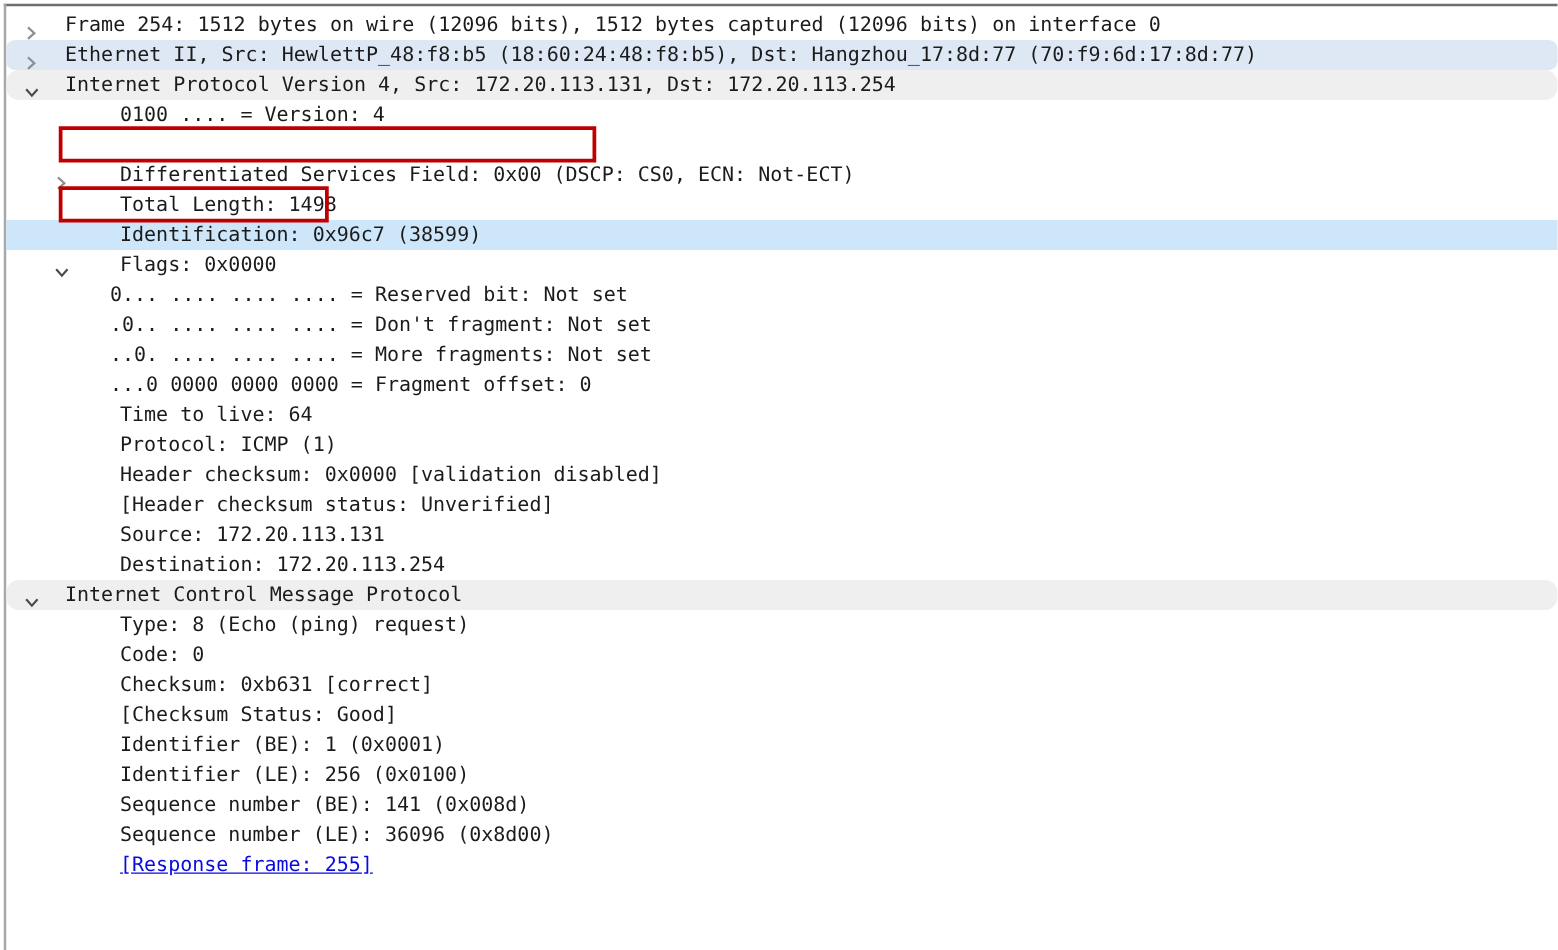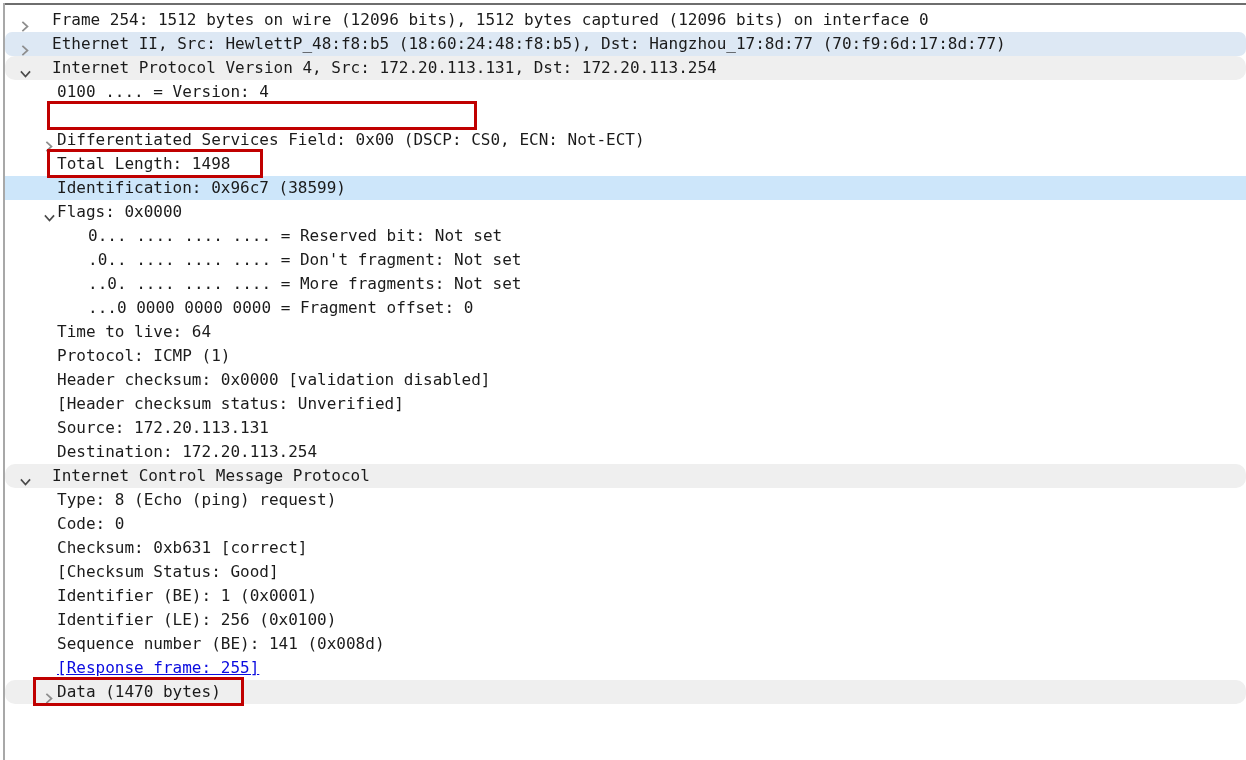--- a/index.html
+++ b/index.html
@@ -11,21 +11,21 @@
   .pane{position:absolute;inset:0;background:#ffffff;}
   .top-border{position:absolute;left:3px;top:3px;right:0;height:2px;background:#6e6e6e;}
   .left-border{position:absolute;left:3px;top:3px;width:2px;bottom:0;background:#a8a8a8;}
   #rows{position:absolute;left:5px;top:8px;right:0;}
   .row{position:relative;height:24px;line-height:24px;white-space:pre;cursor:default;}
   .bg-none{background:transparent;}
   .bg-gray{background:var(--row-gray);border-radius:10px;}
   .bg-eth{background:var(--row-eth);border-radius:7px;}
   .bg-sel{background:var(--row-sel);}
   .ind0{padding-left:47px;}
-  .ind1{padding-left:52px;}
+  .ind1{padding-left:91px;}
   .ind2{padding-left:83px;}
   .arrow{position:absolute;top:7px;width:11px;height:11px;display:block;}
   .arrow.a0{left:15px;}
   .arrow.a1{left:39px;}
   .arrow.collapsed{color:#8e8e8e;}
   .arrow.expanded{color:#4a4a4a;}
   .label{display:inline;}
   .link{color:var(--link);text-decoration:underline;cursor:pointer;}
   .redbox{
     position:absolute;top:-3px;height:29px;box-sizing:border-box;
@@ -71,18 +71,16 @@
       <div class="row ind0 bg-gray"><span class="arrow expanded a0"><svg width="11" height="11" viewBox="0 0 11 11">
             <path d="M1.5 3 L5.5 7.5 L9.5 3" fill="none" stroke="currentColor" stroke-width="1.7" stroke-linecap="square"></path>
           </svg></span><span class="label">Internet Control Message Protocol</span></div>
       <div class="row ind1 bg-none"><span class="label">Type: 8 (Echo (ping) request)</span></div>
       <div class="row ind1 bg-none"><span class="label">Code: 0</span></div>
       <div class="row ind1 bg-none"><span class="label">Checksum: 0xb631 [correct]</span></div>
       <div class="row ind1 bg-none"><span class="label">[Checksum Status: Good]</span></div>
       <div class="row ind1 bg-none"><span class="label">Identifier (BE): 1 (0x0001)</span></div>
       <div class="row ind1 bg-none"><span class="label">Identifier (LE): 256 (0x0100)</span></div>
       <div class="row ind1 bg-none"><span class="label">Sequence number (BE): 141 (0x008d)</span></div>
+      <div class="row ind1 bg-none"><span class="label">Sequence number (LE): 36096 (0x8d00)</span></div>
       <div class="row ind1 bg-none"><span class="label link">[Response frame: 255]</span></div>
-      <div class="row ind1 bg-gray"><span class="arrow collapsed a1"><svg width="11" height="11" viewBox="0 0 11 11">
-            <path d="M3 1.5 L7.5 5.5 L3 9.5" fill="none" stroke="currentColor" stroke-width="1.7" stroke-linecap="square"></path>
-          </svg></span><span class="label">Data (1470 bytes)</span><div class="redbox" style="left: 28px; width: 211px;"></div></div>
     </div>
 </div>
 
 </body></html>

